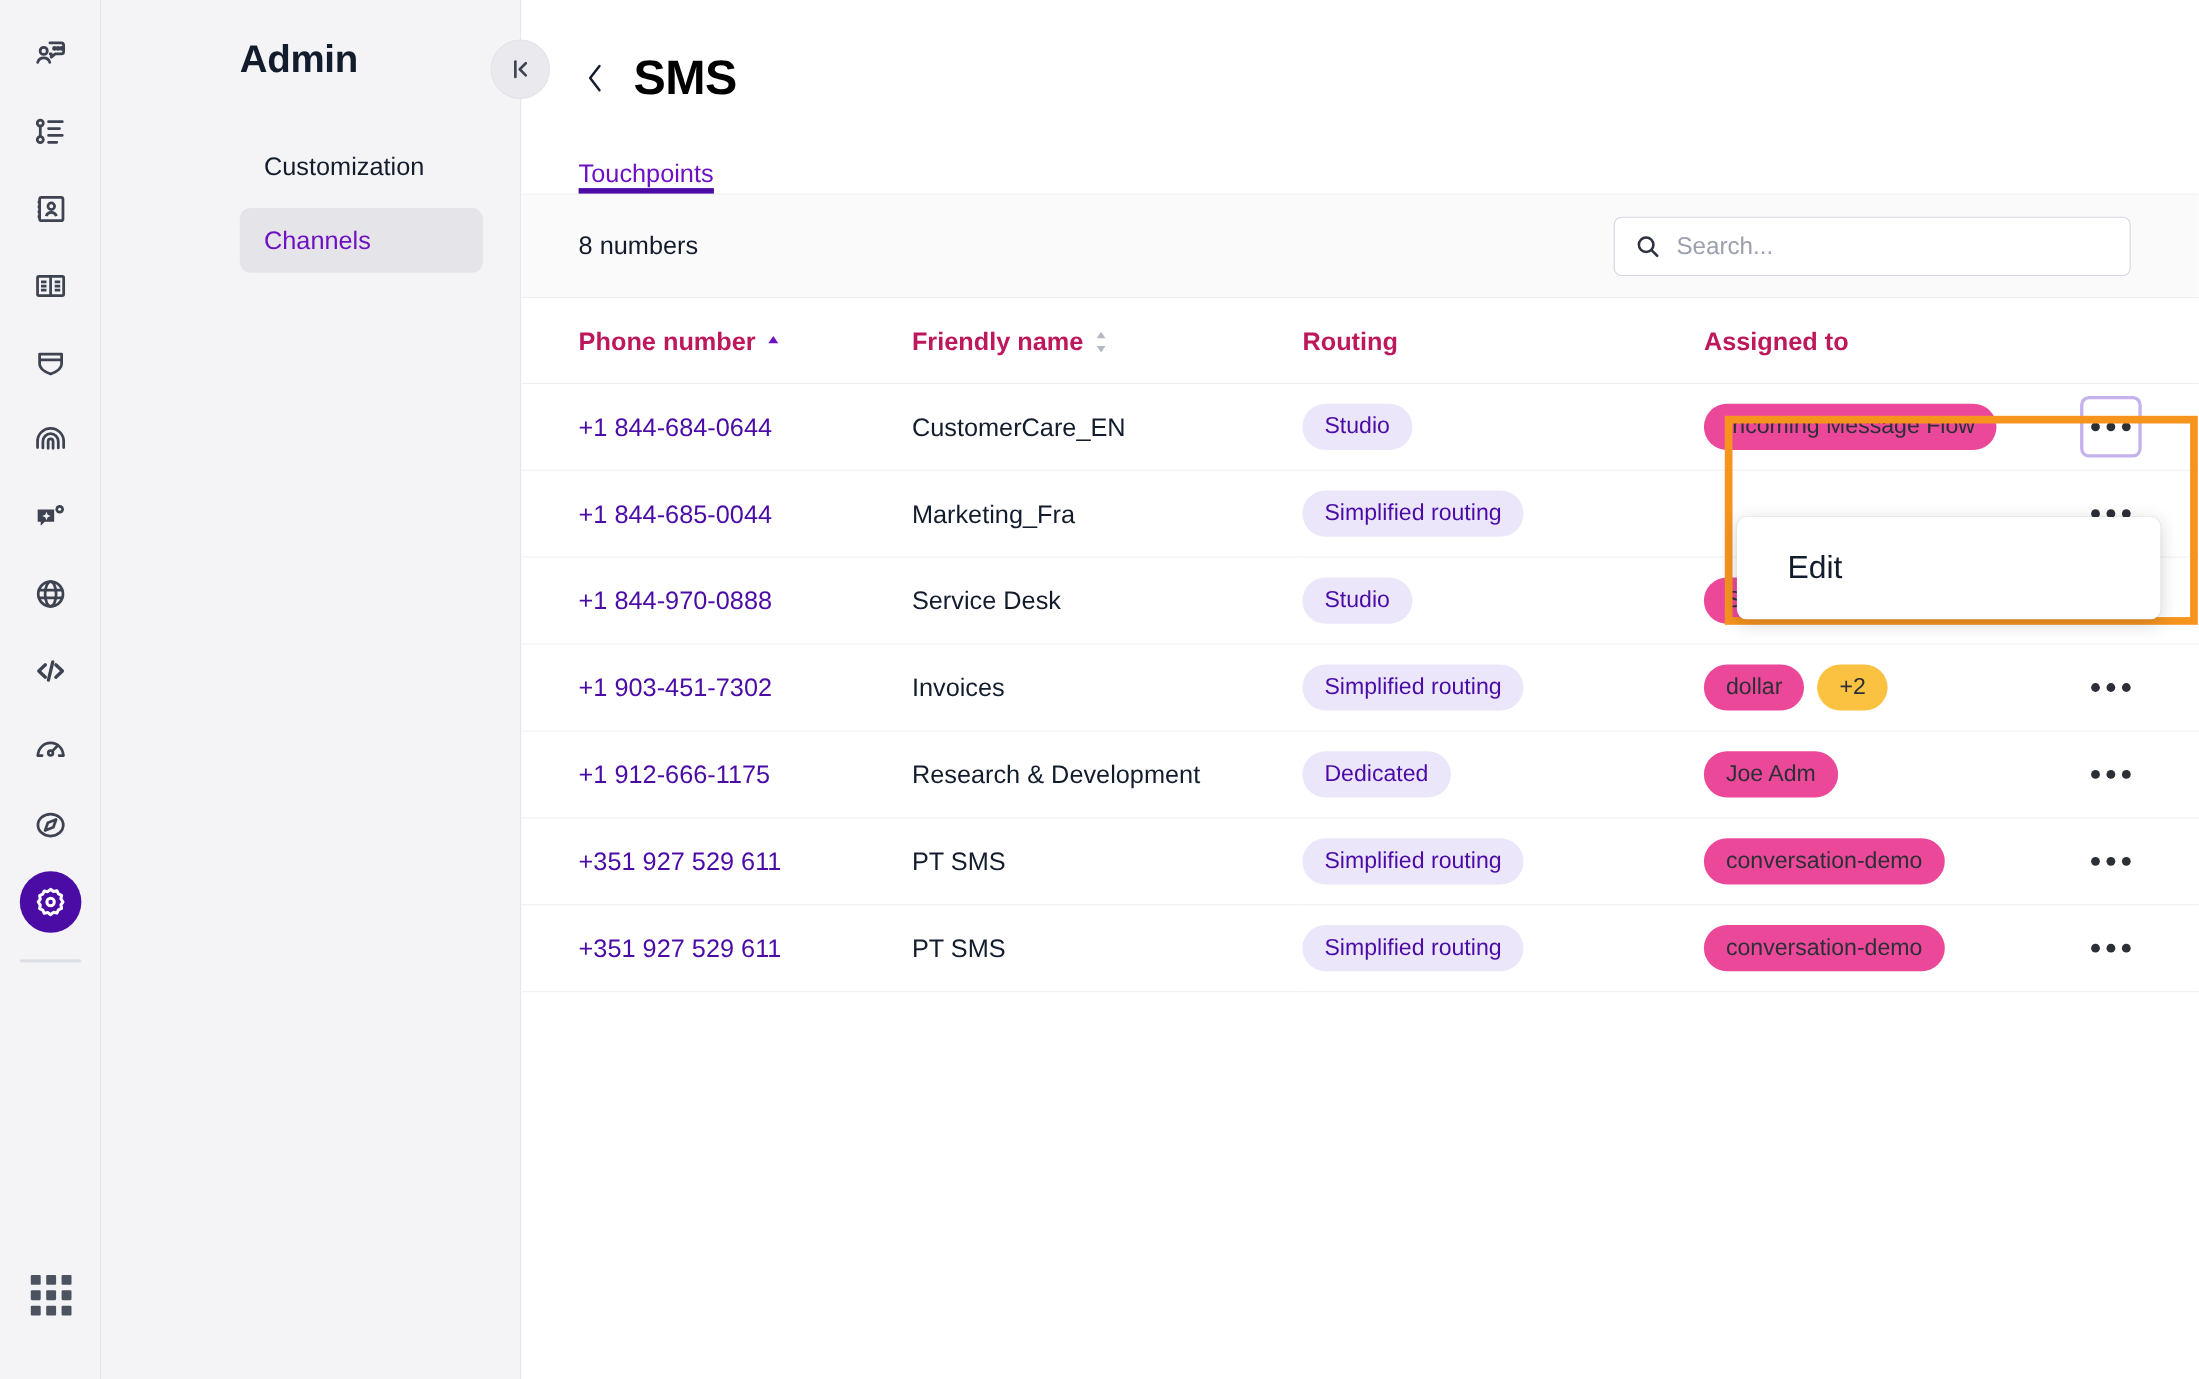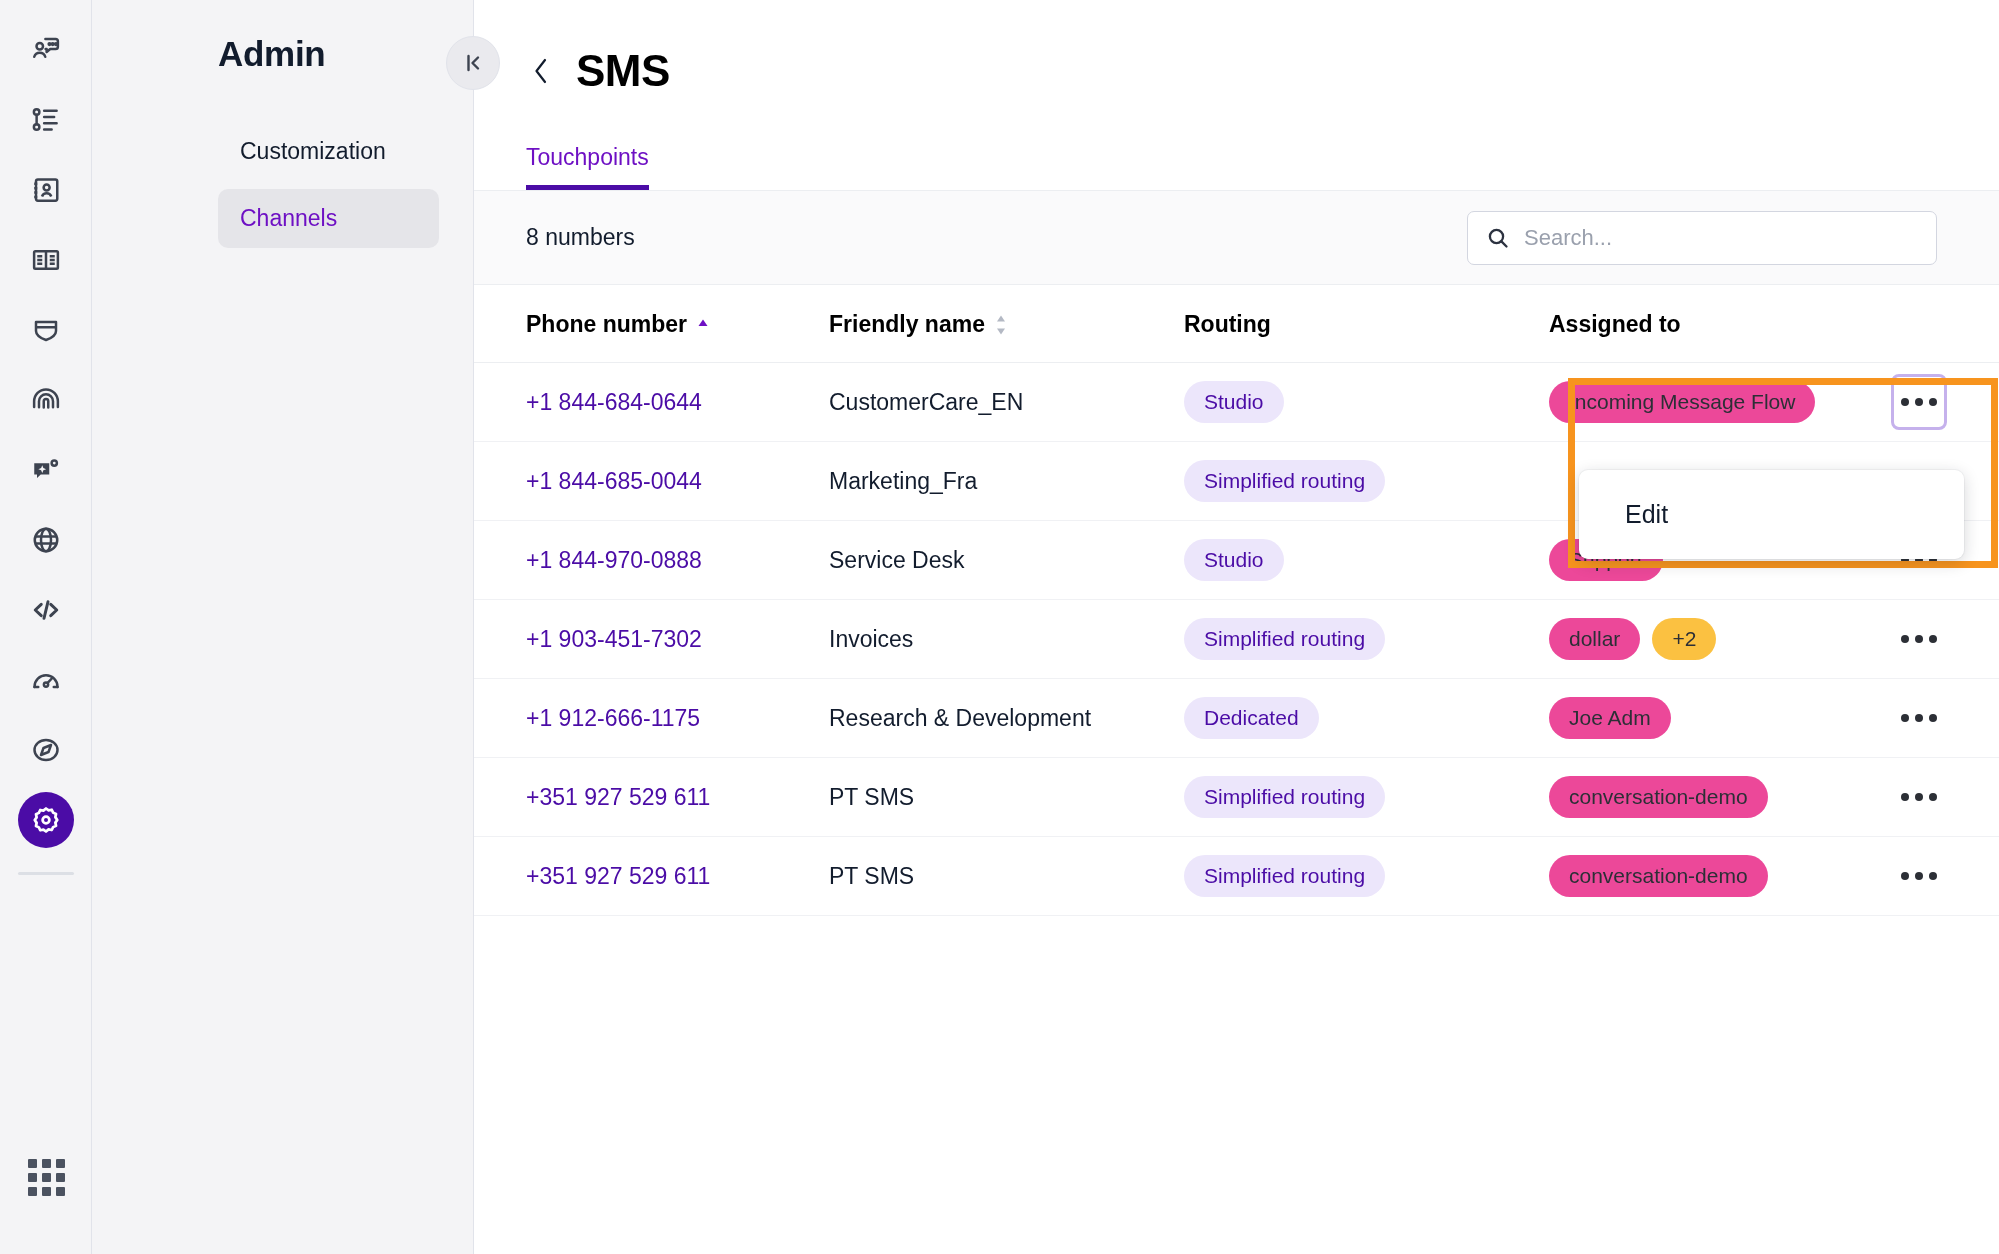--- a/index.html
+++ b/index.html
@@ -73,41 +73,41 @@
 
   
   .main { flex: 1 1 auto; height: 100%; background: #ffffff; position: relative; overflow: hidden; }
   .main-header { padding: 46px 0 0 54px; display: flex; align-items: center; gap: 22px; text-align: center; }
   .back-chevron { color: #121c2d; display:flex; align-items:center; }
   .page-title { font-size: 44px; font-weight: bold; color: #000000; letter-spacing: -0.5px; }
 
   .tabs { margin-top: 48px; padding-left: 52px; border-bottom: 1px solid #eceef1; }
   .tab {
     display: inline-block; font-size: 23px; color: #6e10c4;
-    padding-bottom: 14px; border-bottom: 5px solid #4b0ca6; font-weight: 400;
+    padding-bottom: 0; border-bottom: 5px solid #4b0ca6; font-weight: 400;
   }
 
   .toolbar {
     height: 94px; background: #fafafb;
     border-bottom: 1px solid #eceef1;
     display: flex; align-items: center; justify-content: space-between;
     padding: 0 62px 0 52px;
   }
   .count-text { font-size: 23px; color: #121c2d; }
   .search-box {
     width: 470px; height: 54px; background: #ffffff;
     border: 1px solid #d3d6e0; border-radius: 7px;
     display: flex; align-items: center; gap: 14px; padding: 0 18px;
   }
   .search-placeholder { font-size: 22px; color: #9aa0ad; }
 
   
   table { width: 100%; border-collapse: collapse; table-layout: fixed; }
   th {
-    text-align: left; font-size: 23px; font-weight: bold; color: #000000;
+    text-align: left; font-size: 23px; font-weight: bold; color: #be185d;
     padding: 26px 0 24px 0; border-bottom: 1px solid #eceef1;
     vertical-align: middle;
   }
   th .th-inner { display: flex; align-items: center; gap: 9px; }
   td {
     padding: 0; height: 79px; border-bottom: 1px solid #f0f1f4;
     font-size: 23px; color: #121c2d; vertical-align: middle; margin-top: 16px;
   }
   .col-phone { width: 355px; padding-left: 52px !important; }
   .col-name  { width: 355px; }
@@ -146,21 +146,21 @@
   }
   .dropdown-menu {
     position: absolute;
     background: #ffffff;
     border-radius: 9px;
     box-shadow: 0 4px 16px rgba(20,25,40,0.18), 0 0 0 1px rgba(20,25,40,0.04);
     z-index: 45;
     padding: 18px 0;
   }
   .dropdown-item {
-    font-size: 25px; color: #121c2d;
+    font-size: 29px; color: #121c2d;
     padding: 12px 46px;
     white-space: nowrap;
   }
 </style>
 </head>
 <body>
 
 <div id="app">
 
   <div class="rail">

